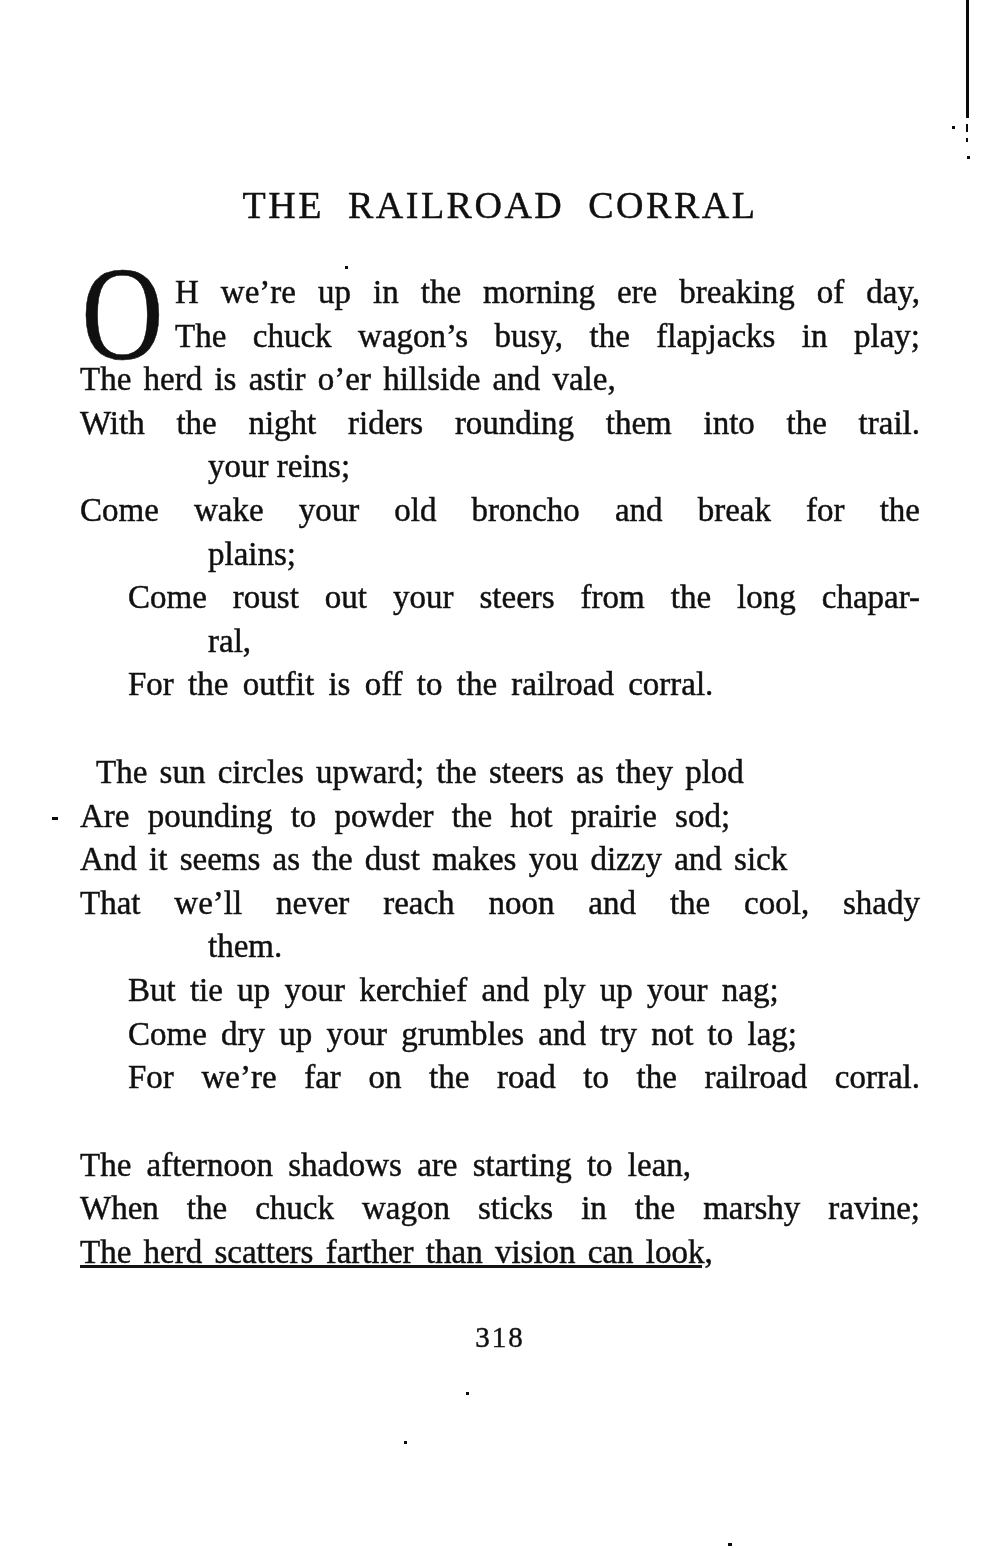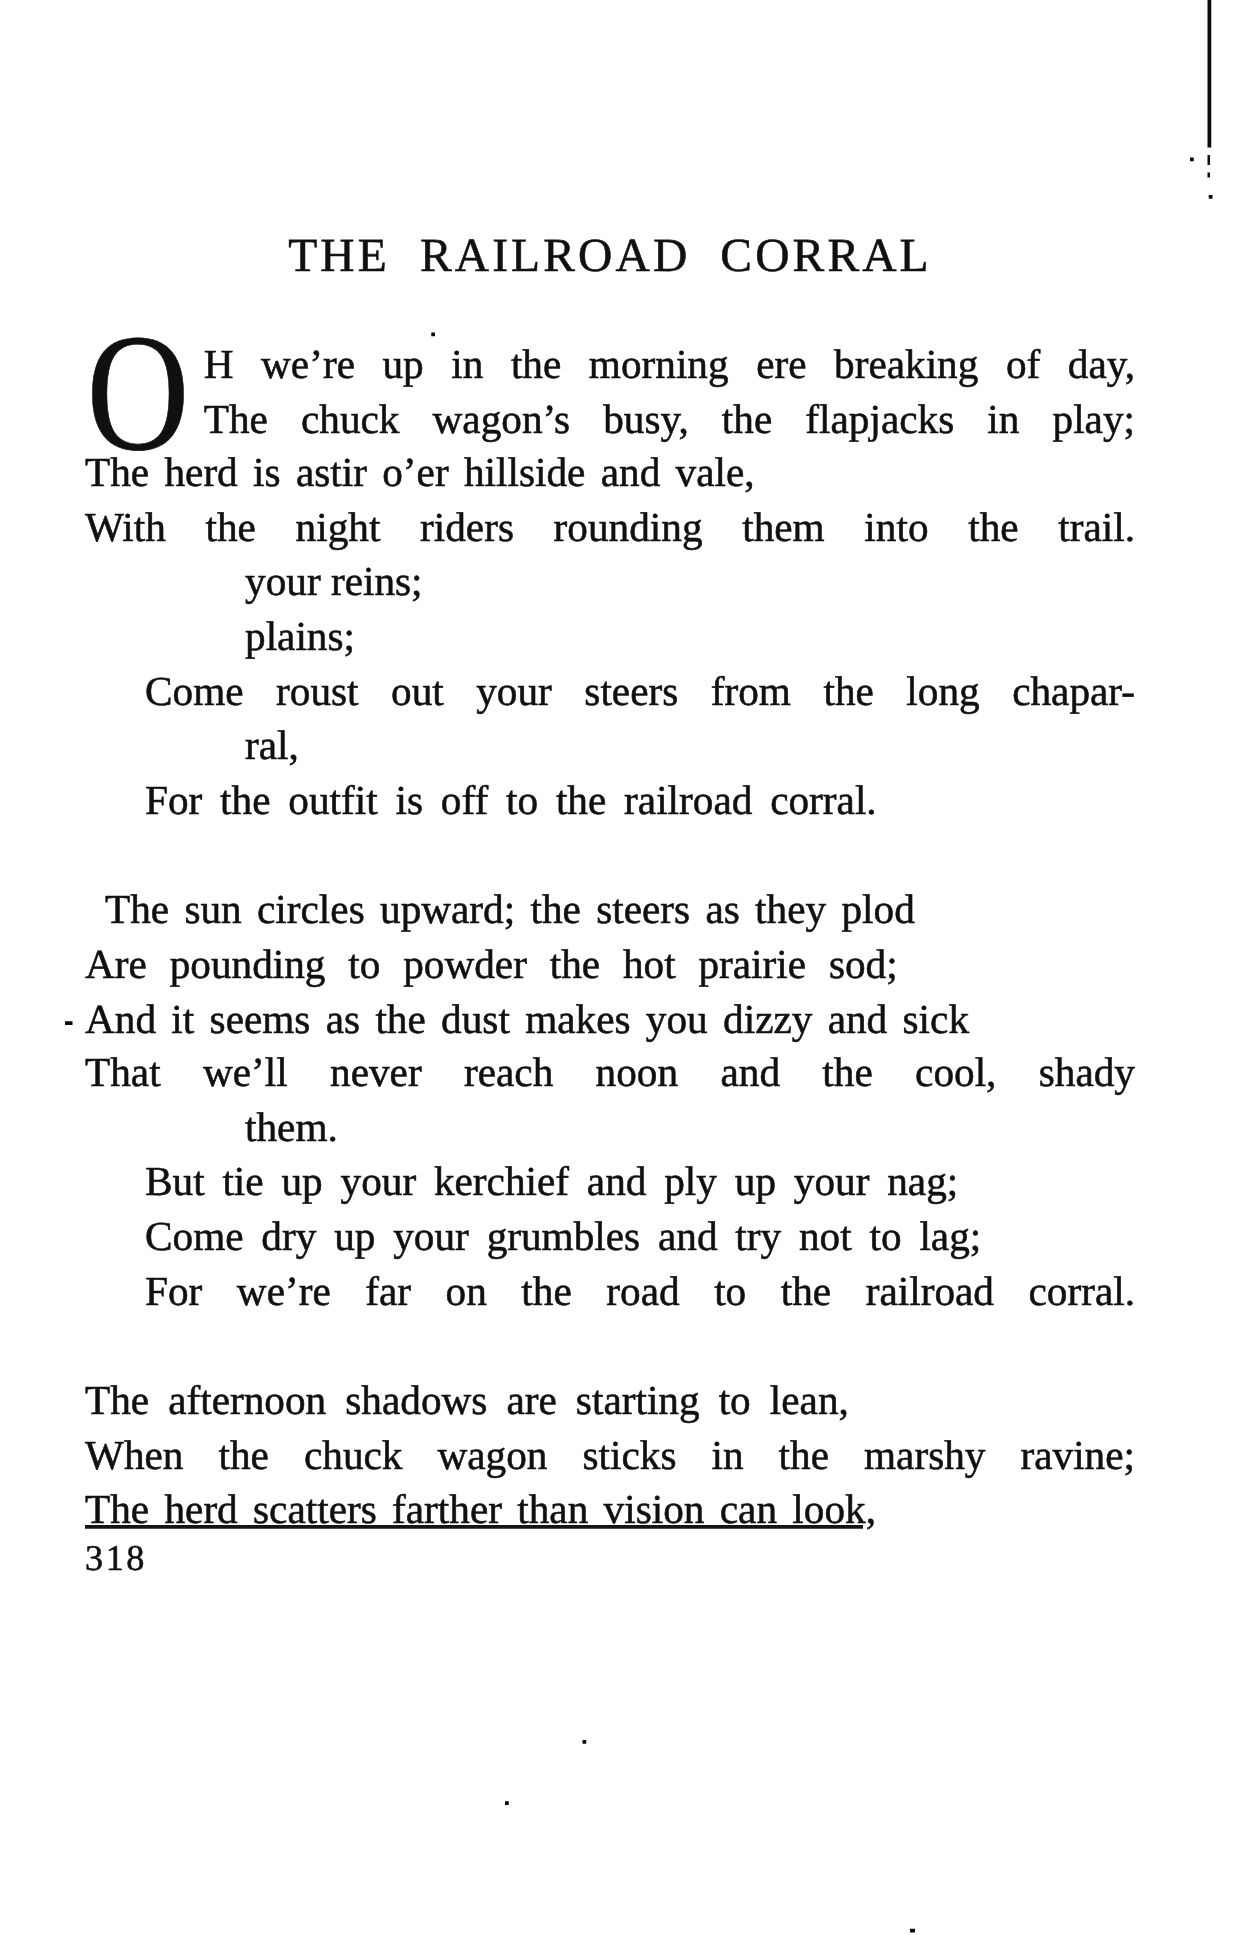--- a/index.html
+++ b/index.html
@@ -8,21 +8,21 @@
     width: 1000px;
     height: 1548px;
     background: #ffffff;
     overflow: hidden;
     color: #101010;
     font-family: "Liberation Serif", "DejaVu Serif", serif;
     -webkit-text-stroke: 0.45px #141414;
   }
   .content {
     position: absolute;
-    left: 68px;
+    left: 80px;
     top: 0;
     width: 840px;
   }
   .title {
     margin: 186px 0 47px 0;
     font-size: 38px;
     line-height: 38px;
     font-weight: normal;
     text-align: center;
     letter-spacing: 2.5px;
@@ -46,21 +46,22 @@
     float: left;
     width: 86px;
     height: 87px;
     margin-right: 9px;
     font-size: 120px;
     line-height: 87px;
     transform: scale(0.95, 1.12);
     transform-origin: 30% 60%;
   }
   .page-number {
-    text-align: left;
+    margin-top: 47px;
+    text-align: center;
     font-size: 29px;
     letter-spacing: 2px;
   }
   
   .artifact { position: absolute; background: #0a0a0a; }
   .art-line   { left: 966px; top: 0;     width: 3px; height: 118px; }
   .art-dash1  { left: 966px; top: 124px; width: 2px; height: 8px; }
   .art-dash2  { left: 966px; top: 138px; width: 2px; height: 4px; }
   .art-dot1   { left: 967px; top: 156px; width: 3px; height: 3px; }
   .art-dot2   { left: 952px; top: 126px; width: 3px; height: 3px; }
@@ -77,20 +78,21 @@
   <div class="content">
     <h1 class="title">THE RAILROAD CORRAL</h1>
     <div class="poem">
         <div class="stanza">
           <div class="dropcap">O</div>
           <div class="line ind0 j">H we’re up in the morning ere breaking of day,</div>
           <div class="line ind0 j dc2">The chuck wagon’s busy, the flapjacks in play;</div>
           <div class="line ind0 nw" style="word-spacing: 4px;">The herd is astir o’er hillside and vale,</div>
           <div class="line ind0 j">With the night riders rounding them into the trail.</div>
           <div class="line ind2 nw">your reins;</div>
+          <div class="line ind0 j">Come wake your old broncho and break for the</div>
           <div class="line ind2 nw">plains;</div>
           <div class="line ind1 j">Come roust out your steers from the long chapar-</div>
           <div class="line ind2 nw">ral,</div>
           <div class="line ind1 nw" style="word-spacing: 6px;">For the outfit is off to the railroad corral.</div>
         </div>
         <div class="stanza">
           <div class="line ind0 nw" style="word-spacing: 4px; margin-left: 16px;">The sun circles upward; the steers as they plod</div>
           <div class="line ind0 nw" style="word-spacing: 10px;">Are pounding to powder the hot prairie sod;</div>
           <div class="line ind0 nw" style="word-spacing: 4px;">And it seems as the dust makes you dizzy and sick</div>
           <div class="line ind0 j">That we’ll never reach noon and the cool, shady</div>

